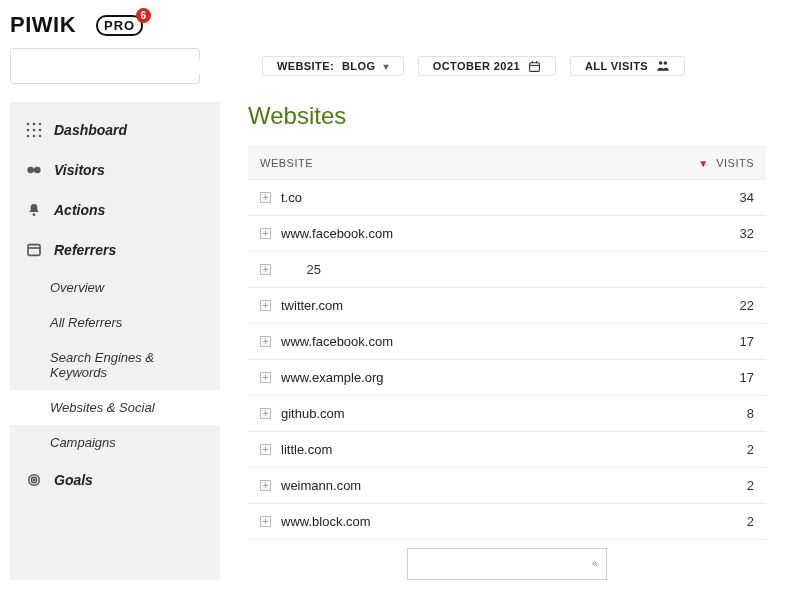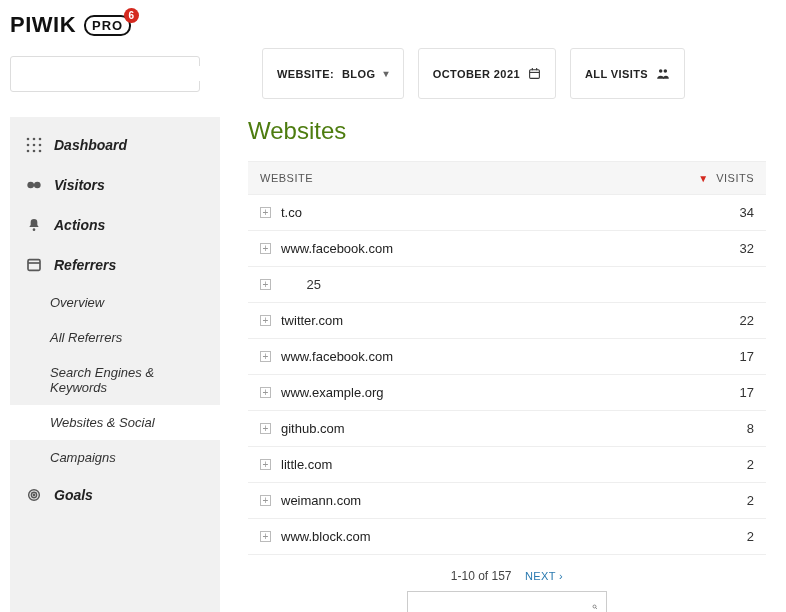--- a/index.html
+++ b/index.html
@@ -1,28 +1,28 @@
 <!DOCTYPE html>
 <html><head>
 <meta charset="utf-8">
 <style>
   * { box-sizing: border-box; margin: 0; padding: 0; }
   body { font-family: Verdana, Geneva, sans-serif; font-size: 13px; color: #222; background: #fff; width: 786px; }
   .wrap { padding: 8px 10px 0 10px; }
   .logo-row { display: flex; align-items: center; padding: 4px 0 10px 0; }
   .logo { font-family: Arial, sans-serif; font-weight: 900; font-size: 22px; letter-spacing: 0.5px; color: #111; display: flex; align-items: center; }
-  .logo .pro { display:inline-flex; align-items:flex-start; justify-content:center; margin-left:8px; border:2.5px solid #111; border-radius:10px; padding:1px 6px; font-size:13px; letter-spacing:1px; position:relative; }
+  .logo .pro { display:inline-flex; align-items:flex-start; justify-content:center; margin-left:20px; border:2.5px solid #111; border-radius:10px; padding:1px 6px; font-size:13px; letter-spacing:1px; position:relative; }
   .logo .badge { position:absolute; top:-9px; right:-10px; background:#d4291f; color:#fff; width:15px; height:15px; border-radius:50%; font-size:10px; display:flex; align-items:center; justify-content:center; font-weight:700; }
   .toolbar { display:flex; align-items:center; gap:14px; }
   .leftcol { width:210px; }
   .rightcol { flex:1; display:flex; gap:14px; padding-left:28px; }
   .search-box { width:190px; height:36px; border:1px solid #ddd; border-radius:3px; display:flex; align-items:center; padding:0 8px; }
   .search-box svg { width:14px; height:14px; opacity:.7; }
   .search-box input { border:0; outline:0; flex:1; margin-left:6px; font-size:13px; }
-  .chip { height:51px; border:1px solid #e2e2e2; border-radius:3px; display:flex; align-items:center; padding:8px 14px; font-size:11px; font-weight:700; letter-spacing:.4px; cursor:pointer; gap:8px; }
+  .chip { height:20px; border:1px solid #e2e2e2; border-radius:3px; display:flex; align-items:center; padding:8px 14px; font-size:11px; font-weight:700; letter-spacing:.4px; cursor:pointer; gap:8px; }
   .chip .caret { font-size:10px; color:#666; }
   .main { display:flex; margin-top:18px; }
   .sidebar { width:210px; background:#f1f1f1; padding:8px 0;font-style:italic; }
   .nav-item { display:flex; align-items:center; gap:12px; padding:12px 16px; font-weight:700; font-size:14px; cursor:pointer; }
   .nav-item svg, .nav-item .ic { width:16px; height:16px; opacity:.8; flex-shrink:0; }
   .sub-item { padding:10px 16px 10px 40px; font-size:13px; color:#333; cursor:pointer; }
   .sub-item.active { background:#fff; }
   .content { flex:1; padding:0 10px 0 28px; }
   h1.page { font-size:24px; font-weight:400; margin:0 0 16px; color:#4d7c0f; }
   .thead { display:flex; align-items:flex-start; background:#f6f6f6; border-top:1px solid #eee; border-bottom:1px solid #eee; padding:10px 12px; font-size:11px; letter-spacing:.5px; color:#555; }
@@ -200,24 +200,20 @@
             <span class="name">weimann.com</span>
             <span class="val">2</span>
           </div>
           <div class="row">
             <span class="exp">+</span>
             <span class="name">www.block.com</span>
             <span class="val">2</span>
           </div>
         </div>
 
-      <div class="pager">
-        <span class="info">1-10 of 157</span>
-        <span class="next">NEXT ›</span>
-      </div>
       <div class="table-search">
         <input style="">
         <svg width="16" height="16" viewBox="0 0 24 24" fill="none" stroke="#555" stroke-width="2.5">
             <circle cx="10" cy="10" r="6"></circle>
             <line x1="20" y1="20" x2="14.5" y2="14.5"></line>
           </svg>
       </div>
 
     </div>
   </div>

